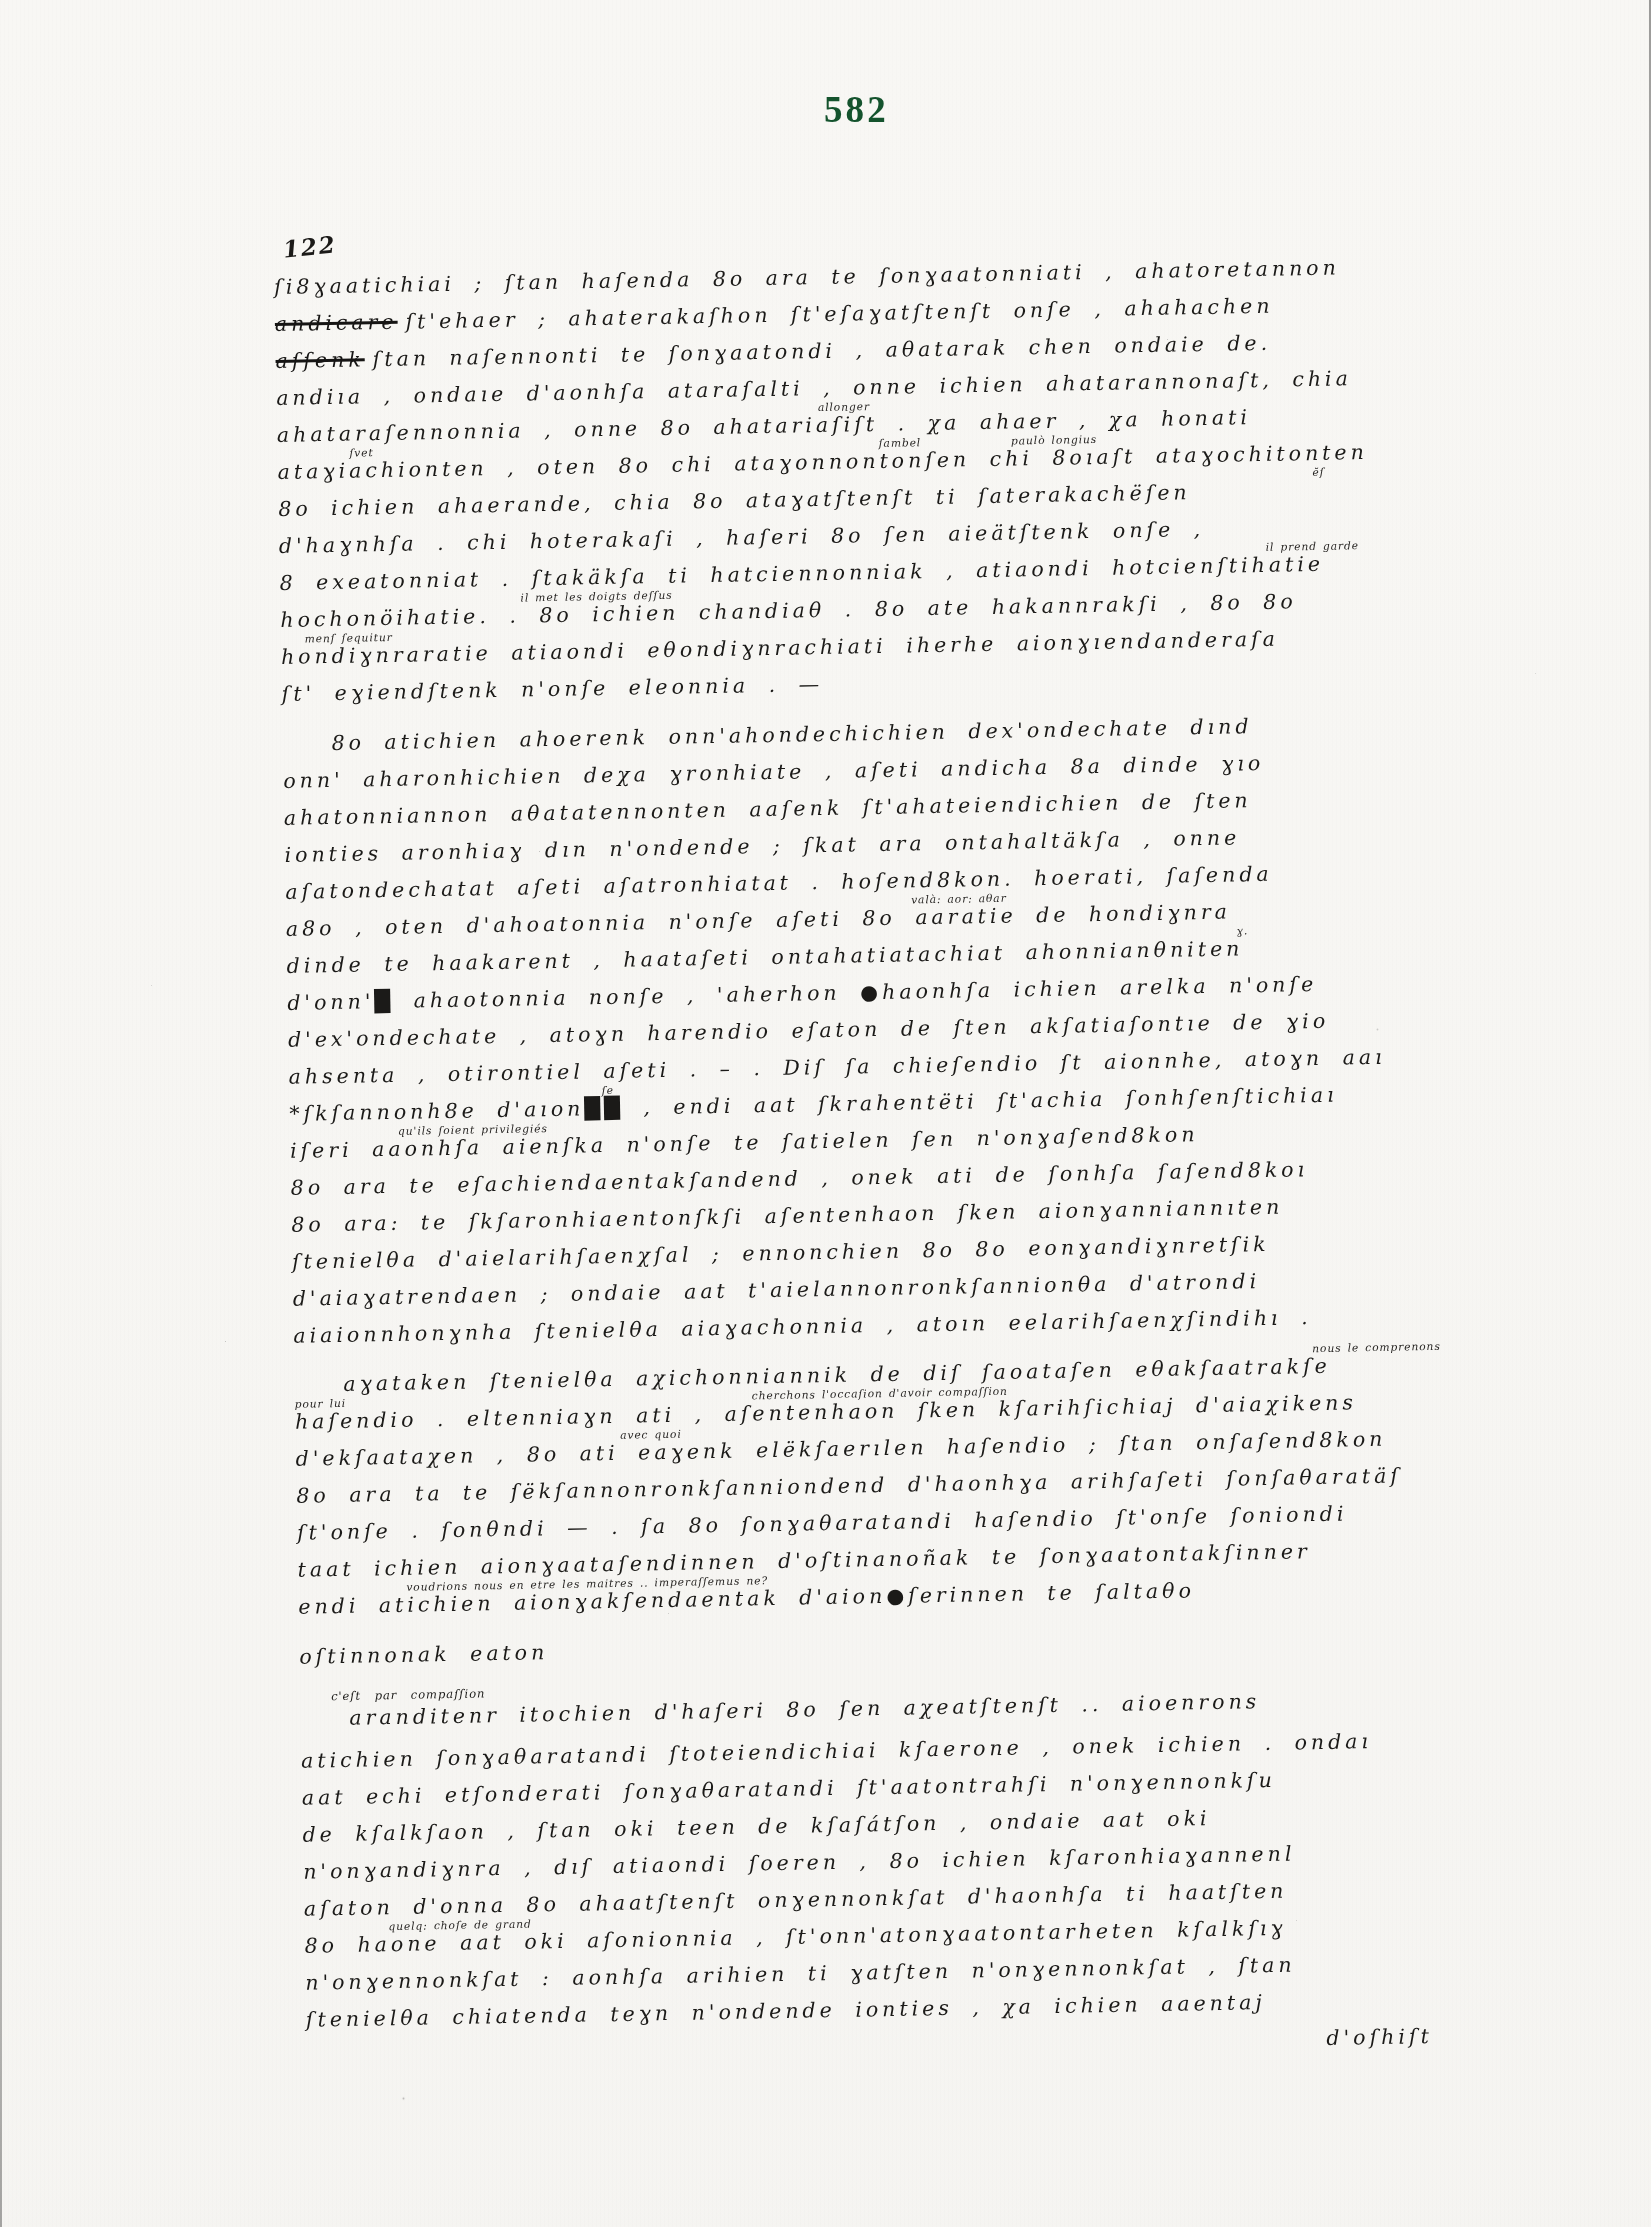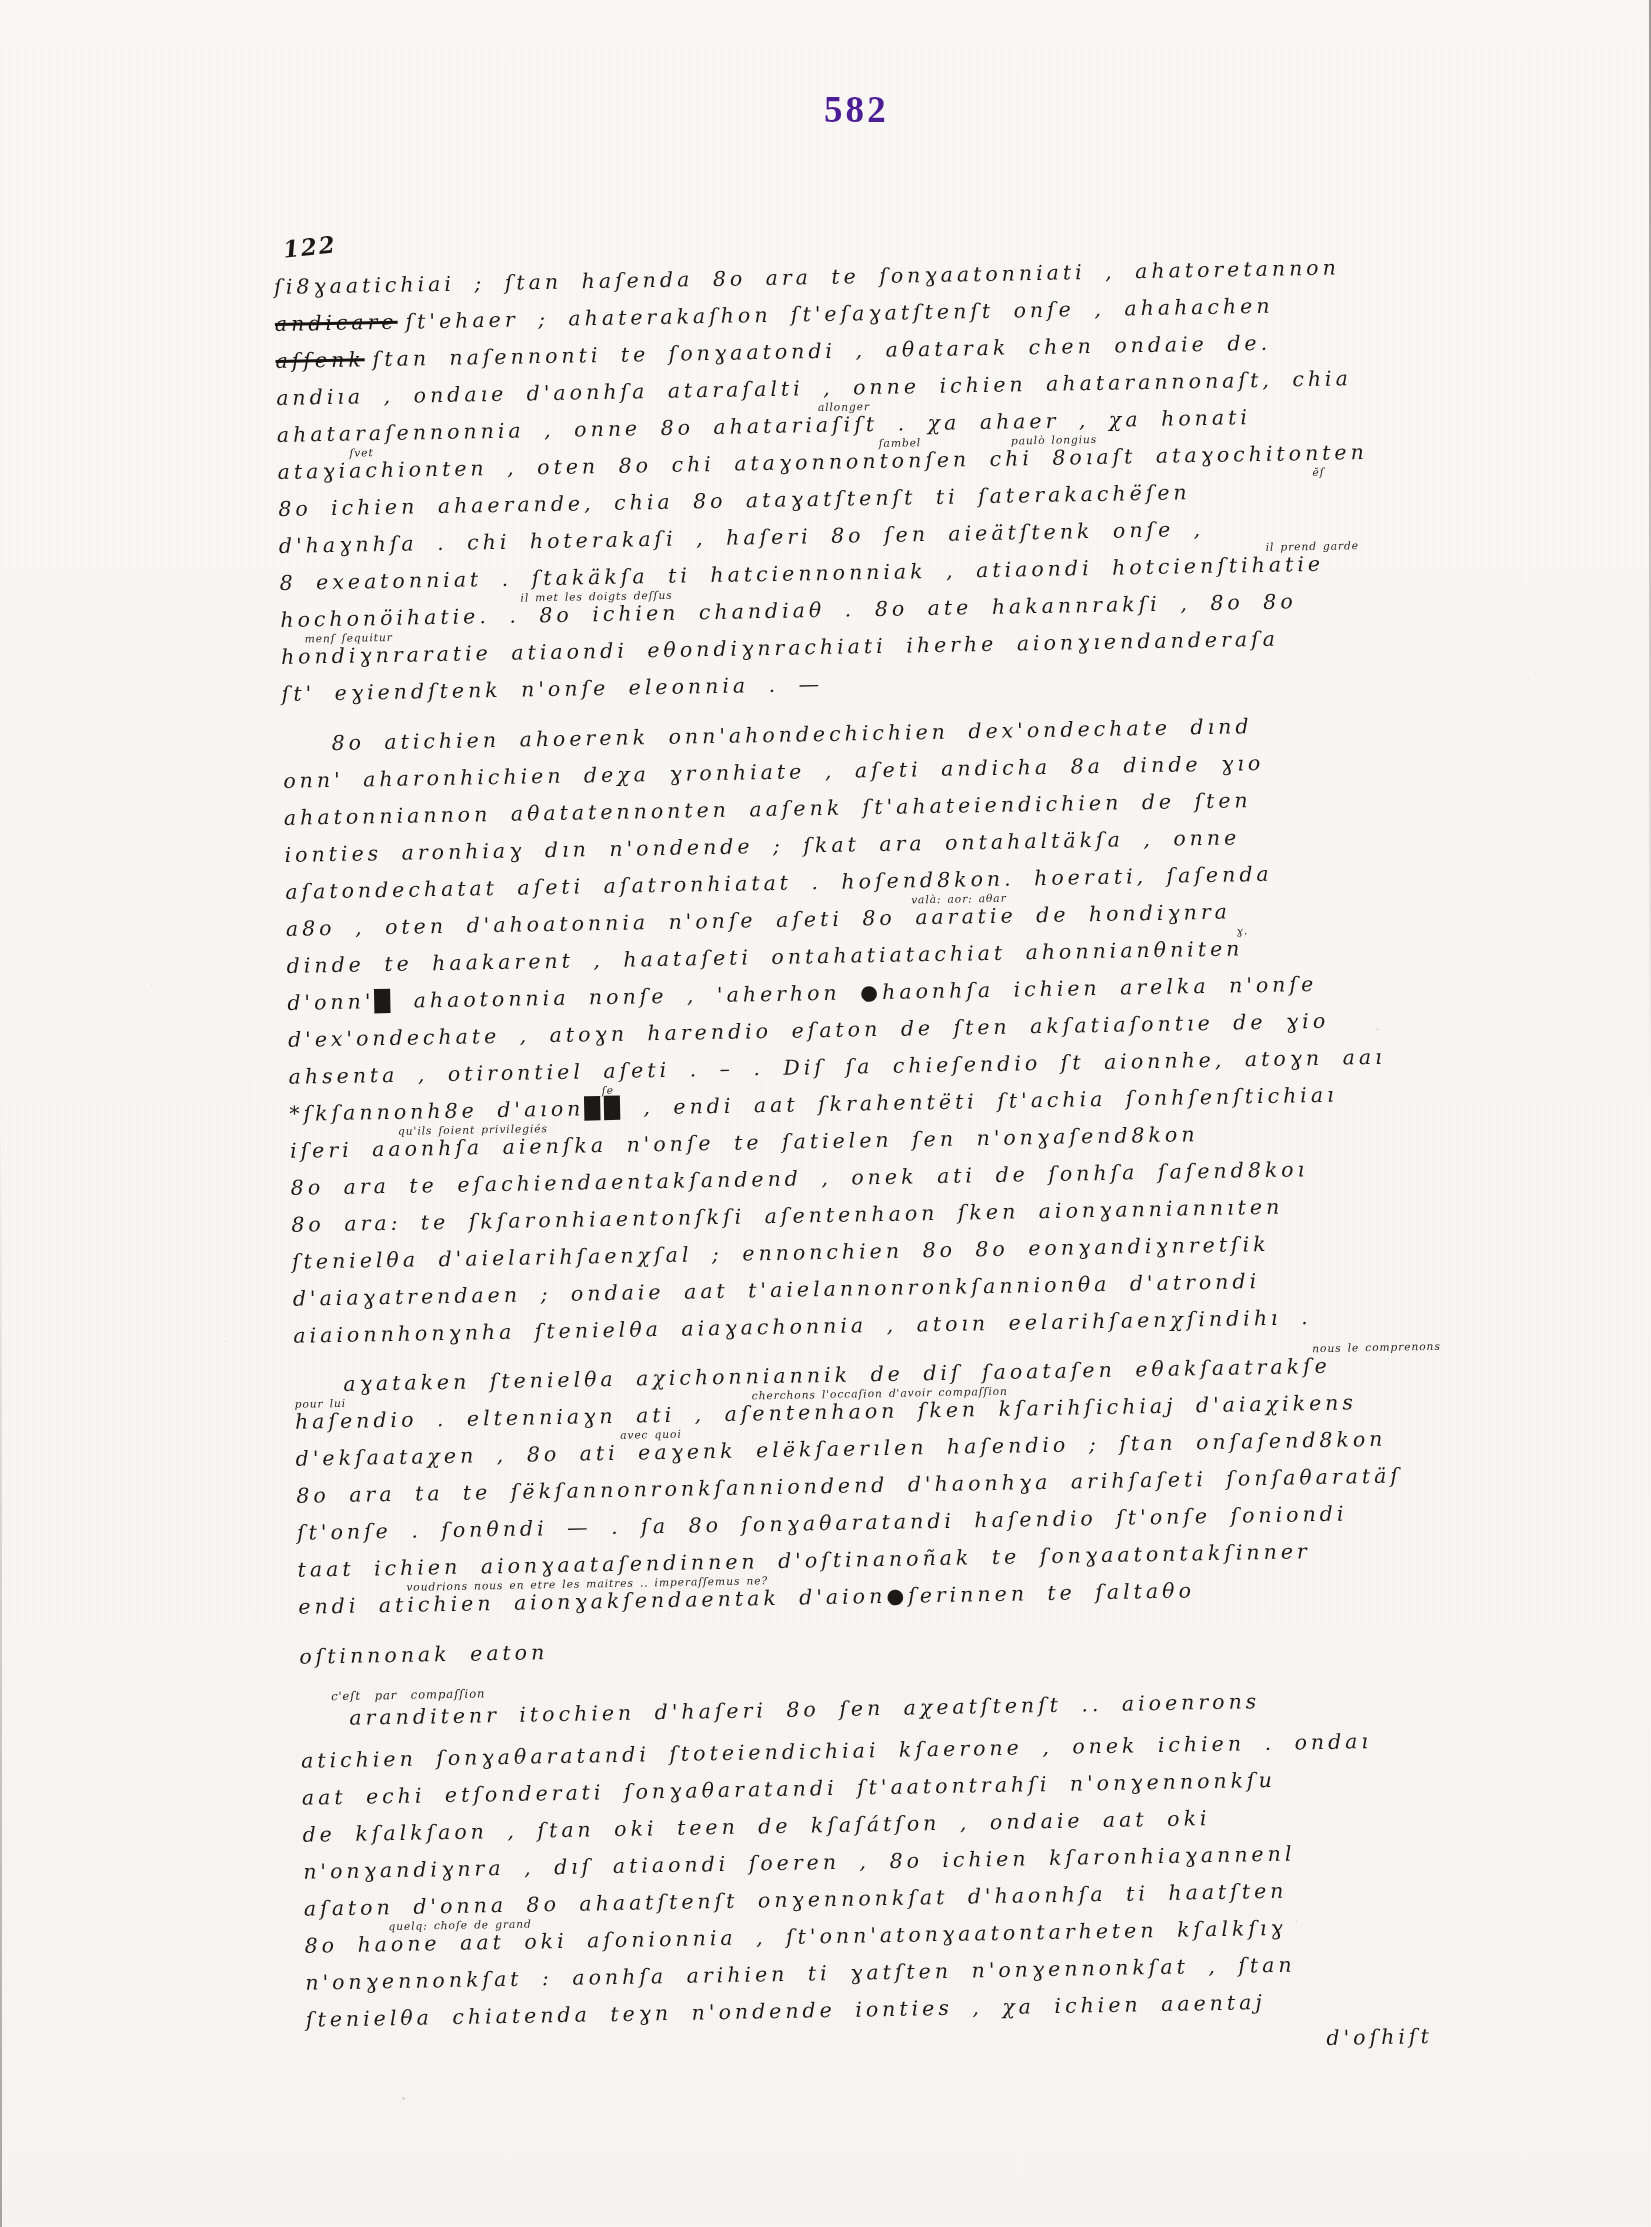--- a/index.html
+++ b/index.html
@@ -22,21 +22,21 @@
       1296px 1920px 0.4px 0 rgba(105,105,105,.32),
       403px 2098px 0.9px 0.4px rgba(70,70,70,.40),
       985px 287px 0.4px 0 rgba(120,120,120,.35),
       1535px 673px 0.4px 0 rgba(115,115,115,.30),
       668px 1613px 0.4px 0 rgba(100,100,100,.35),
       151px 985px 0.4px 0 rgba(110,110,110,.30);
   }
   .printed-number{
     position:absolute;top:88px;left:824px;
     font-family:"Liberation Serif", serif;font-weight:700;font-size:37px;
-    letter-spacing:3.1px;color:#4c1d95;
+    letter-spacing:3.1px;color:#14532d;
   }
   .folio-number{
     position:absolute;left:283px;top:233px;
     font-style:italic;font-weight:700;font-size:23px;color:#1b1a18;
     transform:rotate(-6deg);letter-spacing:1.8px;
   }
   .ms{
     position:absolute;left:274px;top:275px;width:1203px;
     transform:rotate(-1.05deg);transform-origin:0 0;
     color:#1b1a18;

